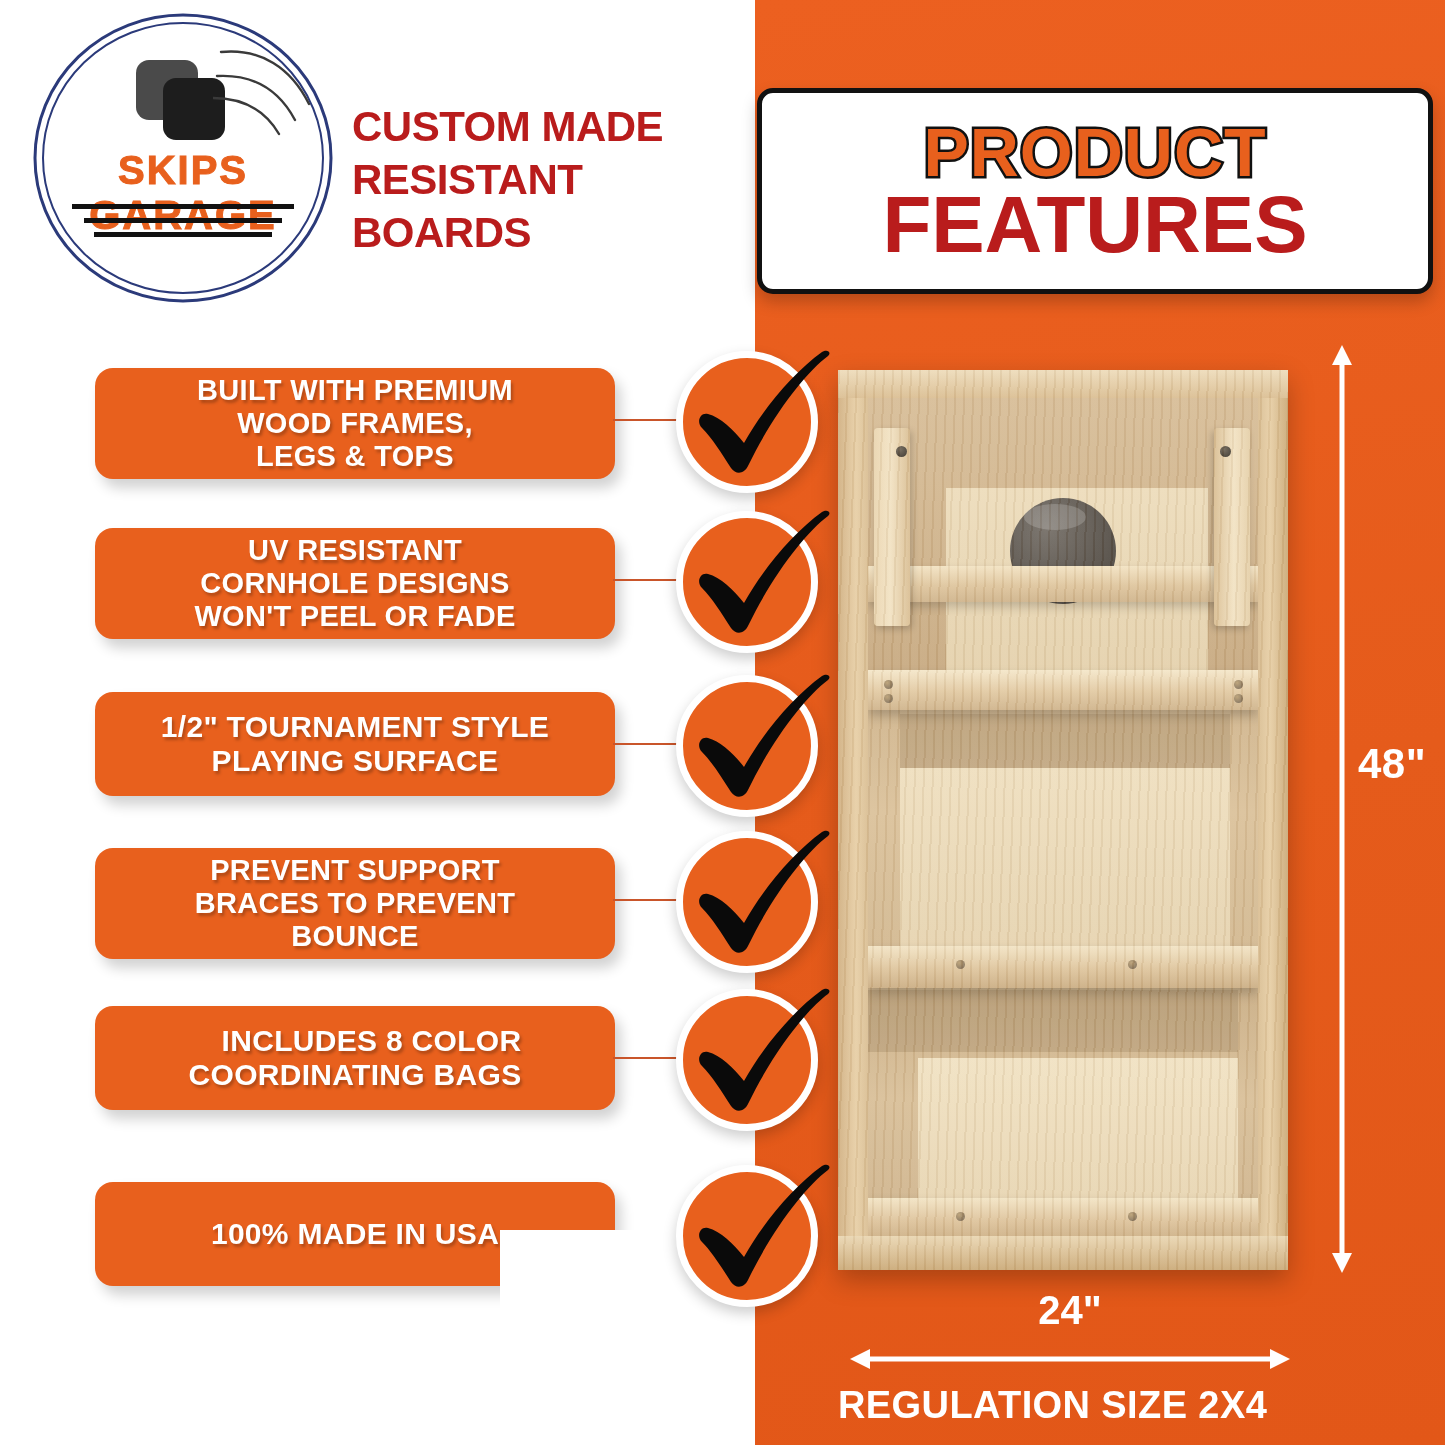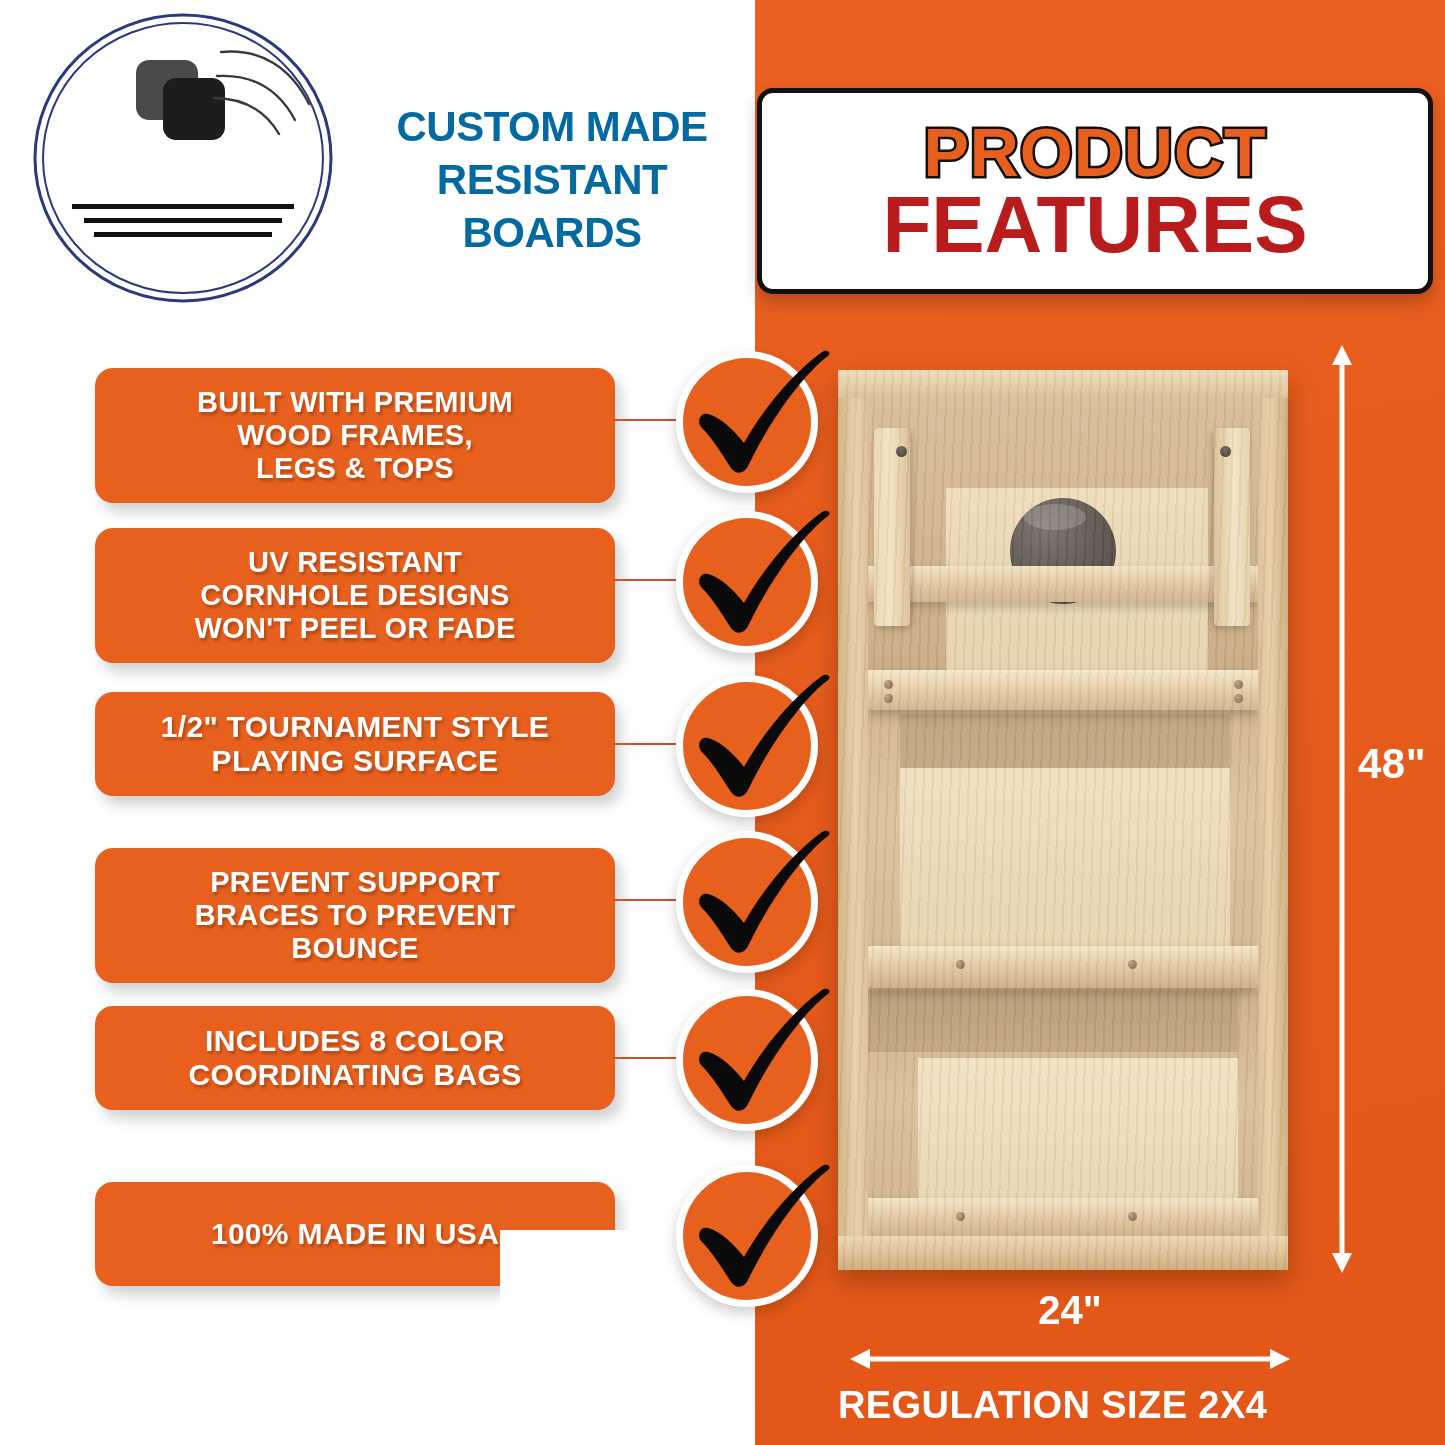--- a/index.html
+++ b/index.html
@@ -44,21 +44,21 @@
   }
   .logo-lines{position:absolute;left:0;top:196px;width:330px;}
   .logo-lines div{background:#111;margin:0 auto 9px auto;}
   .ll1{width:222px;height:5px;}
   .ll2{width:198px;height:5px;}
   .ll3{width:178px;height:5px;}
 
   
   .headline{
     position:absolute;left:352px;top:100px;width:400px;
-    text-align:center;color:#0369a1;
+    text-align:left;color:#b91c1c;
     font-size:42px;line-height:53px;font-weight:700;
     letter-spacing:-0.5px;
   }
 
   
   .pf-panel{
     position:absolute;left:757px;top:88px;width:666px;height:196px;
     background:#fff;border:5px solid #111;border-radius:16px;
     box-shadow:0 8px 16px rgba(0,0,0,.22);
     display:flex;flex-direction:column;align-items:center;justify-content:center;
@@ -74,21 +74,21 @@
     color:#b91c1c;margin-top:2px;
   }
 
   
   .feature-row{position:absolute;left:0;width:830px;height:120px;}
   .pill{
     position:absolute;left:95px;top:0;width:520px;min-height:104px;
     background:#E8601D;border-radius:18px;
     box-shadow:6px 9px 13px rgba(0,0,0,.18);
     display:flex;align-items:center;justify-content:center;
-    padding:18px 14px;box-sizing:border-box;
+    padding:6px 14px;box-sizing:border-box;
   }
   .pill-text{
     color:#ffffff;text-align:center;font-weight:700;
     font-size:30px;line-height:34px;letter-spacing:0.3px;
     text-shadow:2px 3px 3px rgba(0,0,0,.25);
   }
   .pill-text.small{font-size:29px;line-height:33px;}
   .connector{
     position:absolute;left:613px;top:51px;width:92px;height:2px;
     background:#C9552A;
@@ -214,20 +214,21 @@
       <ellipse cx="165" cy="150" rx="148" ry="143" fill="none" stroke="#2B3A7A" stroke-width="3"></ellipse>
       <ellipse cx="165" cy="150" rx="140" ry="135" fill="none" stroke="#2B3A7A" stroke-width="2"></ellipse>
     </svg>
     <div class="logo-sq-gray"></div>
     <div class="logo-sq-dark"></div>
     <svg class="logo-arcs" viewBox="0 0 110 100">
       <path d="M8,6 C48,2 78,22 96,58" fill="none" stroke="#3a3a3a" stroke-width="2.4" stroke-linecap="round"></path>
       <path d="M4,30 C40,28 66,44 82,74" fill="none" stroke="#3a3a3a" stroke-width="2.4" stroke-linecap="round"></path>
       <path d="M0,52 C30,52 52,64 66,88" fill="none" stroke="#3a3a3a" stroke-width="2.4" stroke-linecap="round"></path>
     </svg>
+    <div class="logo-word">SKIPS GARAGE</div>
     <div class="logo-lines">
       <div class="ll1"></div>
         <div class="ll2"></div>
         <div class="ll3"></div>
     </div>
   </div>
 
   <div class="headline">
     <div>CUSTOM MADE</div>
     <div>RESISTANT</div>
@@ -282,21 +283,21 @@
 BOUNCE</div>
         </div>
         <div class="connector"></div>
         <div class="check-circle"></div>
         <svg class="check-mark" viewBox="0 0 150 150">
           <path d="M142,14 C120,30 86,74 62,124 C58,132 50,133 45,126 C36,112 26,96 16,86 C10,80 14,70 22,72 C34,75 48,88 58,101 C76,68 108,30 136,10 C141,7 146,10 142,14 Z" fill="#0a0a0a"></path>
         </svg>
       </div>
       <div class="feature-row" style="top: 1006px;">
         <div class="pill">
-          <div class="pill-text" style="white-space: pre-line;">INCLUDES 8 COLOR
+          <div class="pill-text" style="white-space: pre-line; text-align: right;">INCLUDES 8 COLOR
 COORDINATING BAGS</div>
         </div>
         <div class="connector"></div>
         <div class="check-circle"></div>
         <svg class="check-mark" viewBox="0 0 150 150">
           <path d="M142,14 C120,30 86,74 62,124 C58,132 50,133 45,126 C36,112 26,96 16,86 C10,80 14,70 22,72 C34,75 48,88 58,101 C76,68 108,30 136,10 C141,7 146,10 142,14 Z" fill="#0a0a0a"></path>
         </svg>
       </div>
       <div class="feature-row" style="top: 1166px; margin-top: 16px;">
         <div class="pill">

